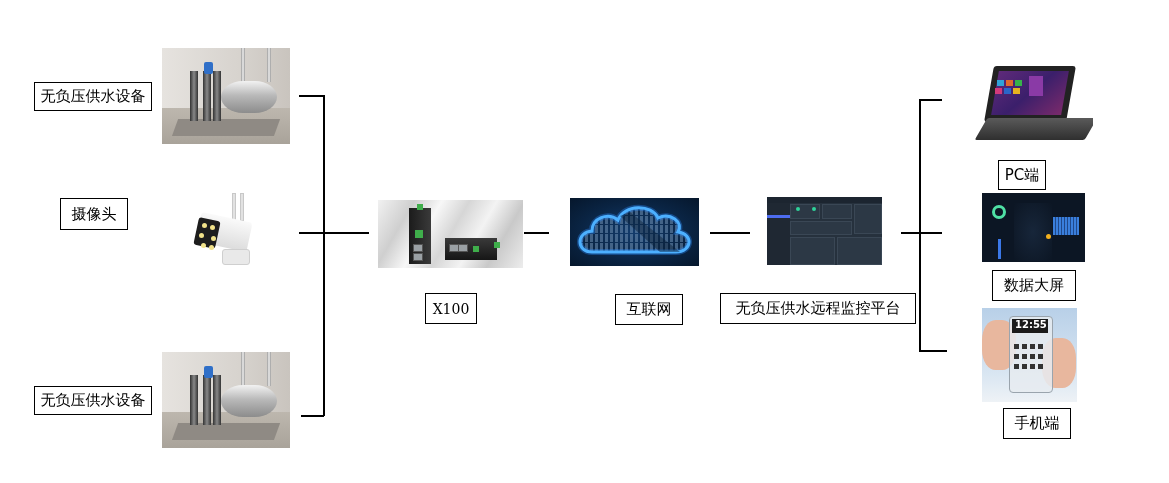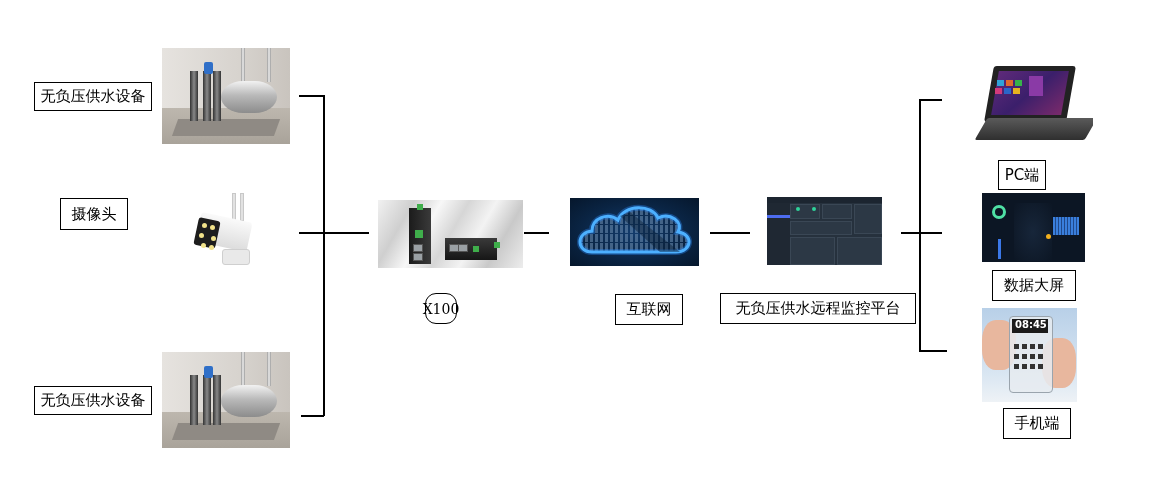--- a/index.html
+++ b/index.html
@@ -151,21 +151,21 @@
   <div class="green" style="left:39px;top:4px;"></div>
   <div class="green" style="left:37px;top:30px;width:8px;height:8px;"></div>
   <div class="port" style="left:35px;top:44px;"></div>
   <div class="port" style="left:35px;top:53px;"></div>
   <div class="dev2"></div>
   <div class="port" style="left:71px;top:44px;"></div>
   <div class="port" style="left:80px;top:44px;"></div>
   <div class="green" style="left:95px;top:46px;"></div>
   <div class="green" style="left:116px;top:42px;"></div>
 </div>
-<div class="label serif" style="left:425px;top:293px;width:32px;height:31px;border-radius:11px;">X100</div>
+<div class="label serif" style="left:425px;top:293px;width:52px;height:31px;">X100</div>
 
 <div class="hl" style="left:524px;top:232px;width:25px;"></div>
 
 <div class="img cloud" style="left:570px;top:198px;width:129px;height:68px;">
   <svg width="129" height="68" viewBox="0 0 129 68">
     <defs>
       <pattern id="srv" width="5" height="9" patternUnits="userSpaceOnUse">
         <rect width="3" height="8" fill="#6f8fb2" opacity="0.55"></rect>
       </pattern>
     </defs>
@@ -232,15 +232,15 @@
   <div class="ic" style="left:48px;top:36px;"></div>
   <div class="ic" style="left:56px;top:36px;"></div>
   <div class="ic" style="left:32px;top:46px;"></div>
   <div class="ic" style="left:40px;top:46px;"></div>
   <div class="ic" style="left:48px;top:46px;"></div>
   <div class="ic" style="left:56px;top:46px;"></div>
   <div class="ic" style="left:32px;top:56px;"></div>
   <div class="ic" style="left:40px;top:56px;"></div>
   <div class="ic" style="left:48px;top:56px;"></div>
   <div class="ic" style="left:56px;top:56px;"></div>
-  <div class="abs" style="left:33px;top:11px;font-size:10px;color:#fff;font-weight:bold;">08:45</div>
+  <div class="abs" style="left:33px;top:11px;font-size:10px;color:#fff;font-weight:bold;">12:55</div>
 </div>
 <div class="label" style="left:1003px;top:408px;width:68px;height:31px;">手机端</div>
 
 </body></html>

